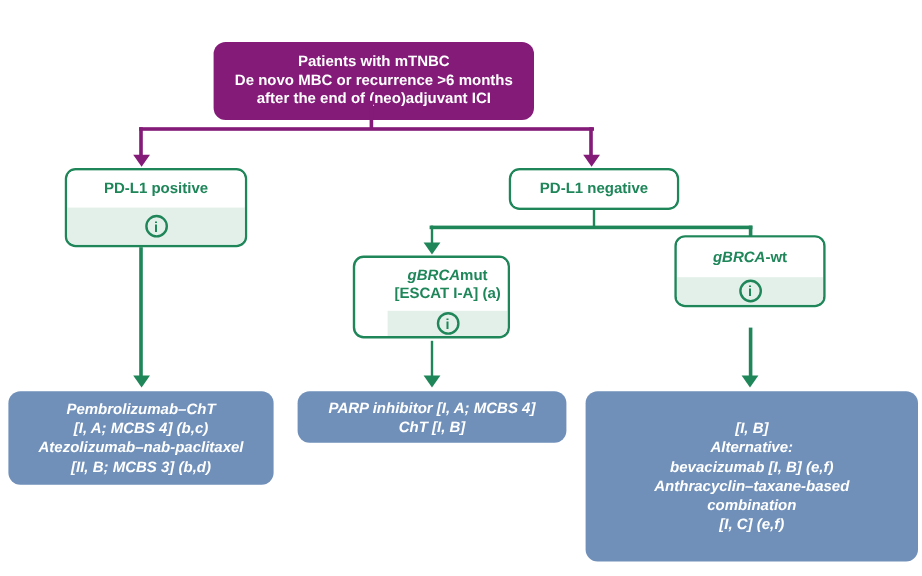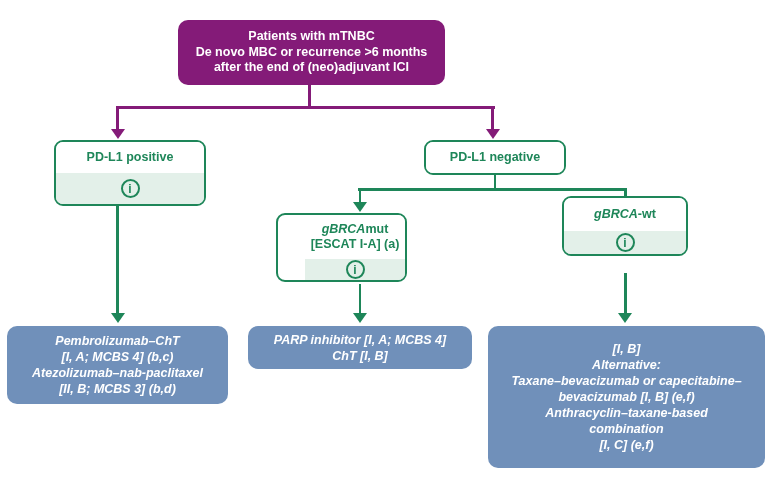--- a/index.html
+++ b/index.html
@@ -10,21 +10,21 @@
     --text-white:#FFFFFF;
   }
   *{margin:0;padding:0;box-sizing:border-box;}
   html,body{background:#ffffff;}
   body{font-family:"Liberation Sans", sans-serif;}
   .canvas{
     position:relative;width:768px;height:480px;background:#ffffff;overflow:hidden;
   }
   
   .root-node{
-    position:absolute;left:178px;top:20px;width:267px;height:65px;
+    position:absolute;left:178px;top:35px;width:267px;height:65px;
     background:var(--purple);border-radius:10px;
     color:var(--text-white);font-weight:bold;font-size:12.5px;line-height:15.5px;
     display:flex;flex-direction:column;align-items:center;justify-content:center;
     text-align:center;
   }
   
   .node-green{
     position:absolute;background:#ffffff;border:2.5px solid var(--green);
     border-radius:9px;overflow:hidden;display:flex;flex-direction:column;
   }
@@ -94,21 +94,21 @@
     <div class="node-title" style="flex:1;">PD-L1 negative</div>
   </div>
 
   <div class="vline green-line" style="left:493.5px;top:175px;width:2.5px;height:15px;"></div>
   <div class="hline green-line" style="left:358px;top:188px;width:269px;height:2.5px;"></div>
   <div class="vline green-line" style="left:358.5px;top:188px;width:2.5px;height:16px;"></div>
   <div class="arrow-down arrow-green" style="left:352.5px;top:202px;"></div>
   <div class="vline green-line" style="left:624px;top:188px;width:2.5px;height:16px;"></div>
   <div class="arrow-down arrow-green" style="left:618px;top:202px;"></div>
 
-  <div class="node-green" style="left:276px;top:213px;width:131px;height:69px;padding-left:27px;">
+  <div class="node-green" style="left:294px;top:213px;width:131px;height:69px;padding-left:27px;">
     <div class="node-title" style="height:44px;">
       <div>
         <span class="italic">gBRCA</span><span>mut</span>
       </div>
       <div>[ESCAT I-A] (a)</div>
     </div>
     <div class="node-strip">
       <div class="info-circle">
         <span>i</span>
       </div>
@@ -145,20 +145,19 @@
   </div>
 
   <div class="node-blue" style="left:248px;top:326px;width:224px;height:43px;">
     <div>PARP inhibitor [I, A; MCBS 4]</div>
     <div>ChT [I, B]</div>
   </div>
 
   <div class="node-blue" style="left:488px;top:326px;width:277px;height:142px;">
     <div>[I, B]</div>
     <div>Alternative:</div>
-    <div>Taxane–bevacizumab or capecitabine–</div>
     <div>bevacizumab [I, B] (e,f)</div>
     <div>Anthracyclin–taxane-based</div>
     <div>combination</div>
     <div>[I, C] (e,f)</div>
   </div>
 
 </div>
 
 </body></html>

